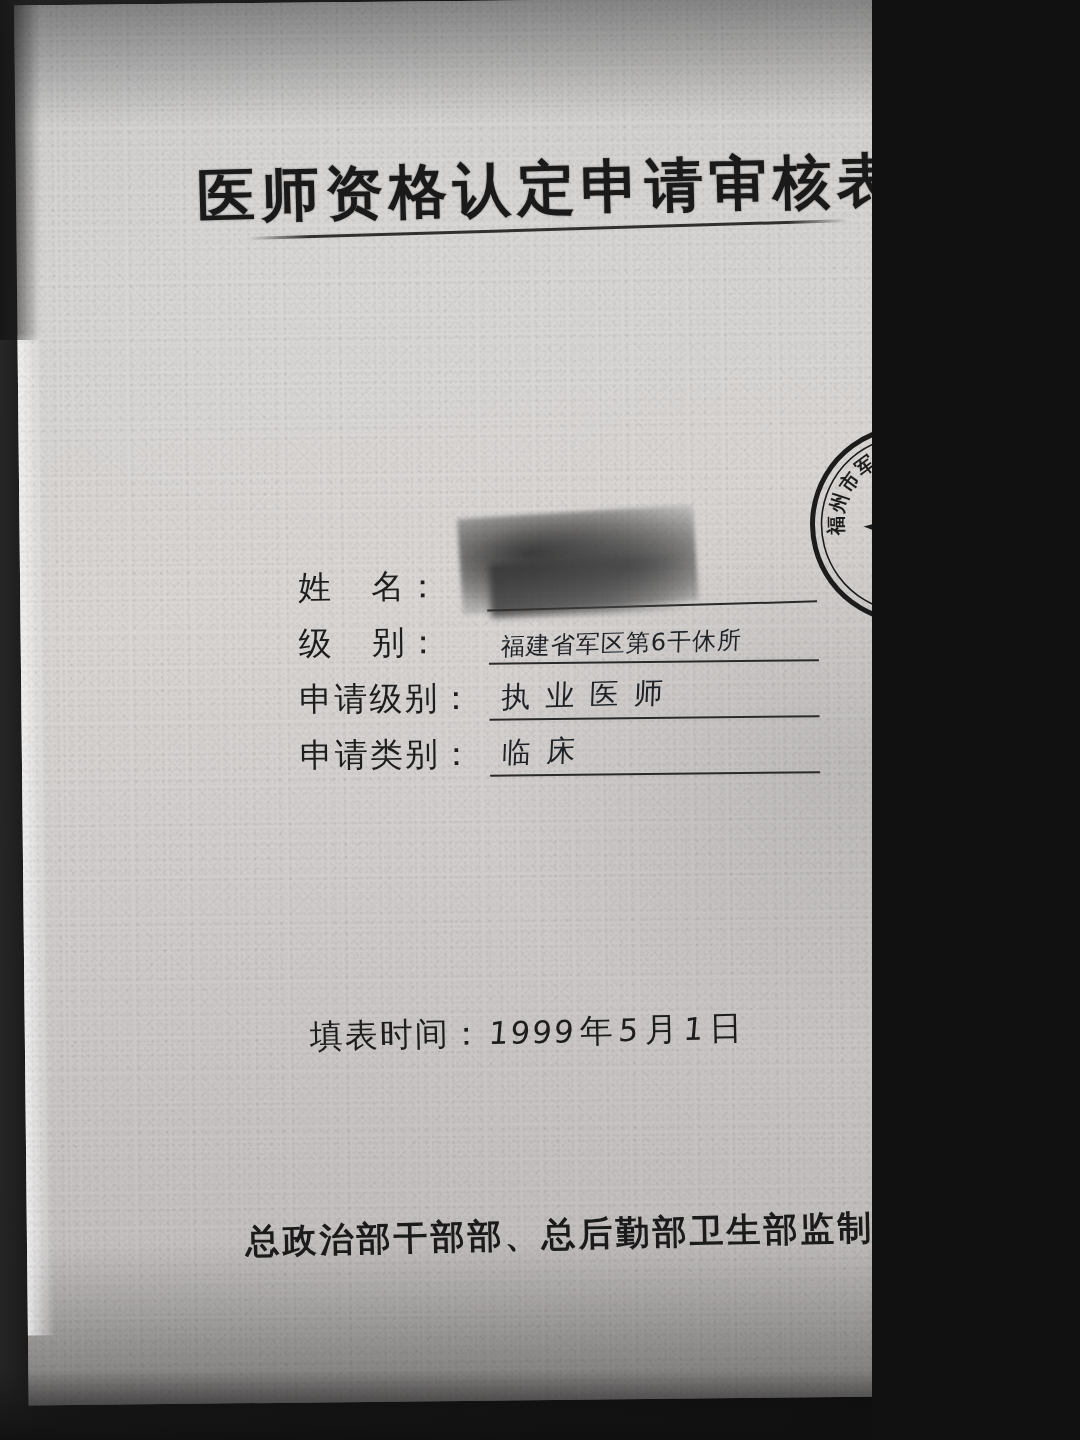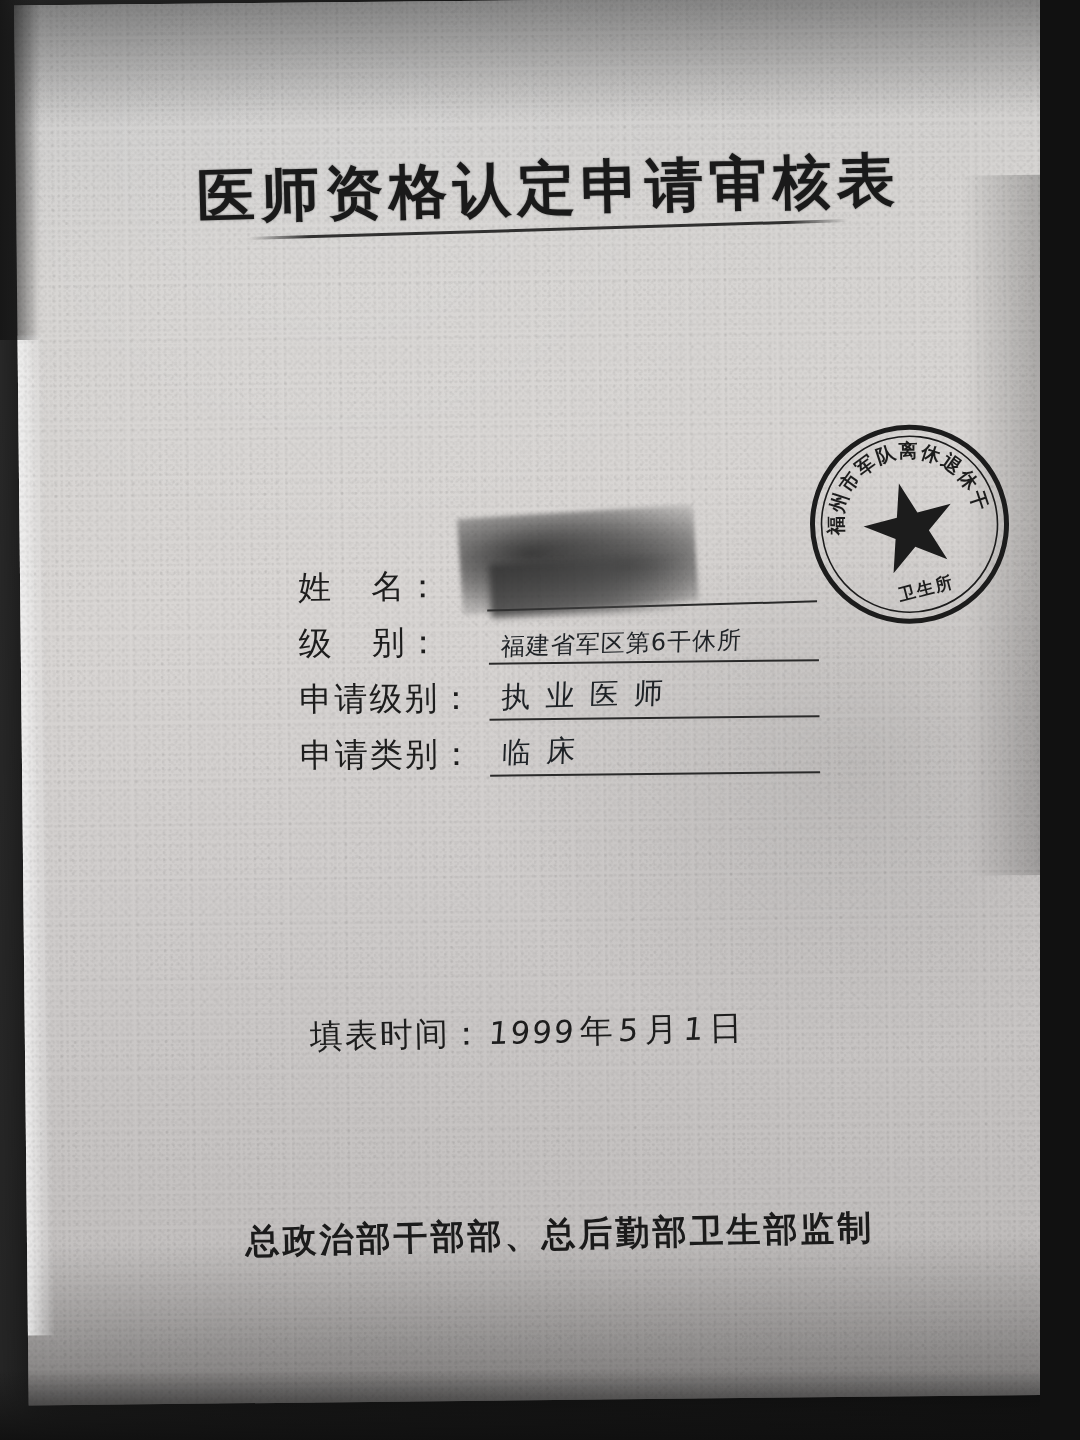--- a/index.html
+++ b/index.html
@@ -2,21 +2,21 @@
 <html><head>
 <meta charset="utf-8">
 <style>
   html, body {
     margin: 0;
     padding: 0;
     background: #111;
   }
   .page {
     position: relative;
-    width: 1040px;
+    width: 872px;
     height: 1440px;
     overflow: hidden;
     background: #3a3a3a;
     font-family: "DejaVu Sans", sans-serif;
   }
 
   
   .backdrop {
     position: absolute;
     inset: 0;

